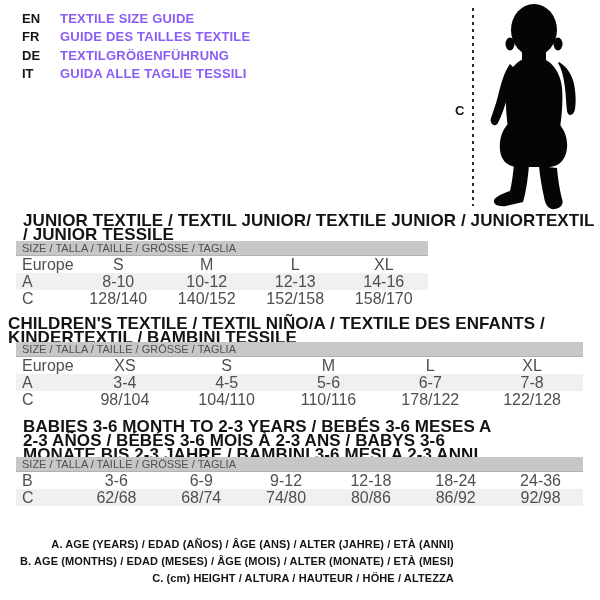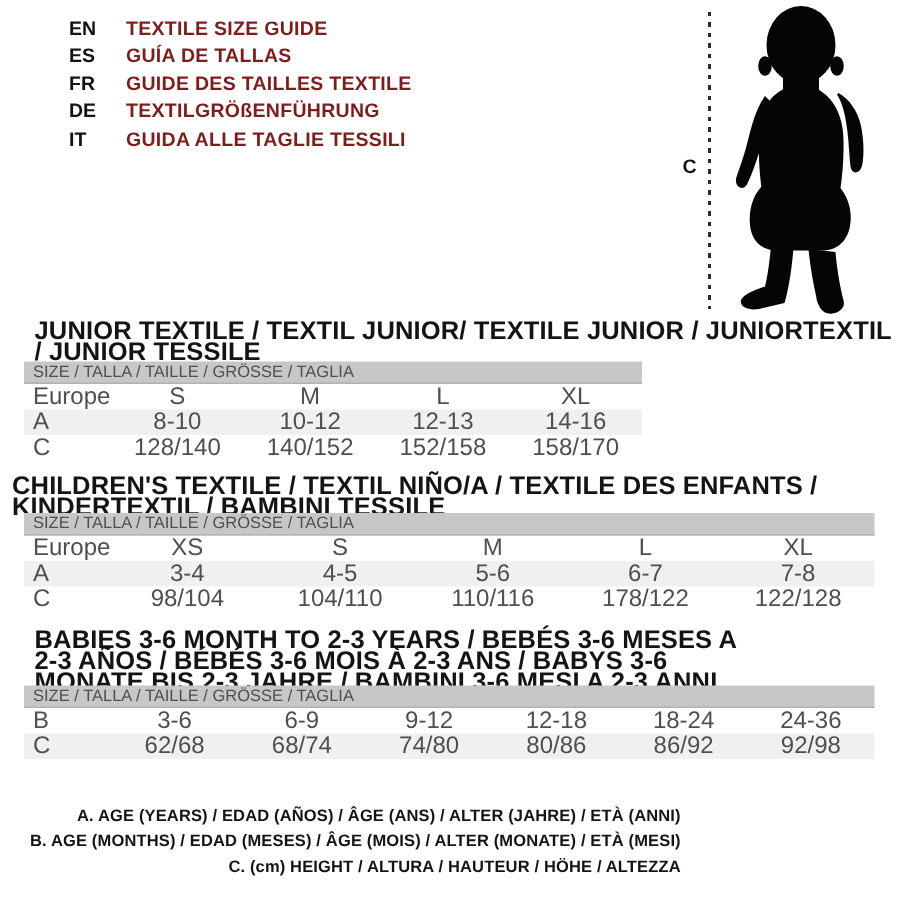--- a/index.html
+++ b/index.html
@@ -7,23 +7,23 @@
   .page {
     position:relative;
     width:600px; height:600px;
     background:#ffffff;
     font-family:"Liberation Sans", sans-serif;
     overflow:hidden;
   }
 
   
   .lang-list { position:absolute; left:22px; top:9px; }
-  .lang-row { display:flex; height:18.5px; align-items:center;margin-left:24px; }
+  .lang-row { display:flex; height:18.5px; align-items:center; }
   .lang-code { width:38px; font-size:13px; font-weight:bold; color:#141414; }
-  .lang-label { font-size:13px; font-weight:bold; color:#7f1d1d; letter-spacing:0.2px; }
+  .lang-label { font-size:13px; font-weight:bold; color:#8b5cf6; letter-spacing:0.2px; }
 
   
   .measure-label { position:absolute; left:455px; top:103px; font-size:13px; font-weight:bold; color:#141414; }
   .measure-line {
     position:absolute; left:472px; top:8px; width:2px; height:198px;
     background:repeating-linear-gradient(to bottom, #2b2b2b 0 3px, transparent 3px 7px);
   }
   .baby-svg { position:absolute; left:486px; top:2px; }
 
   
@@ -53,24 +53,20 @@
 </style>
 </head>
 <body>
 
 <div class="page">
 
   <div class="lang-list">
     <div class="lang-row">
       <span class="lang-code">EN</span>
       <span class="lang-label">TEXTILE SIZE GUIDE</span>
-    </div>
-    <div class="lang-row">
-      <span class="lang-code">ES</span>
-      <span class="lang-label">GUÍA DE TALLAS</span>
     </div>
     <div class="lang-row">
       <span class="lang-code">FR</span>
       <span class="lang-label">GUIDE DES TAILLES TEXTILE</span>
     </div>
     <div class="lang-row">
       <span class="lang-code">DE</span>
       <span class="lang-label">TEXTILGRÖßENFÜHRUNG</span>
     </div>
     <div class="lang-row">

